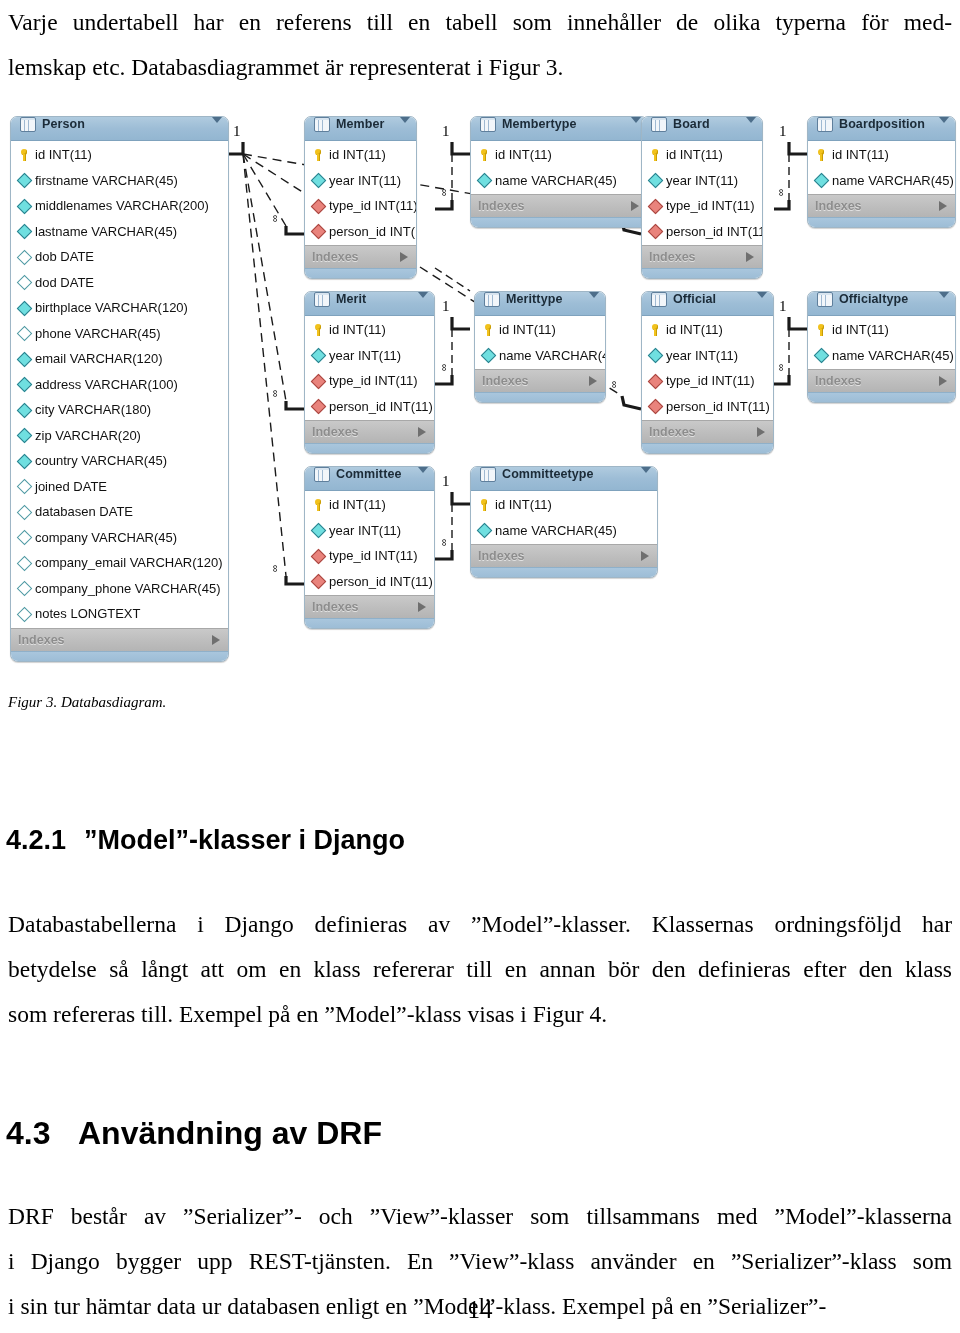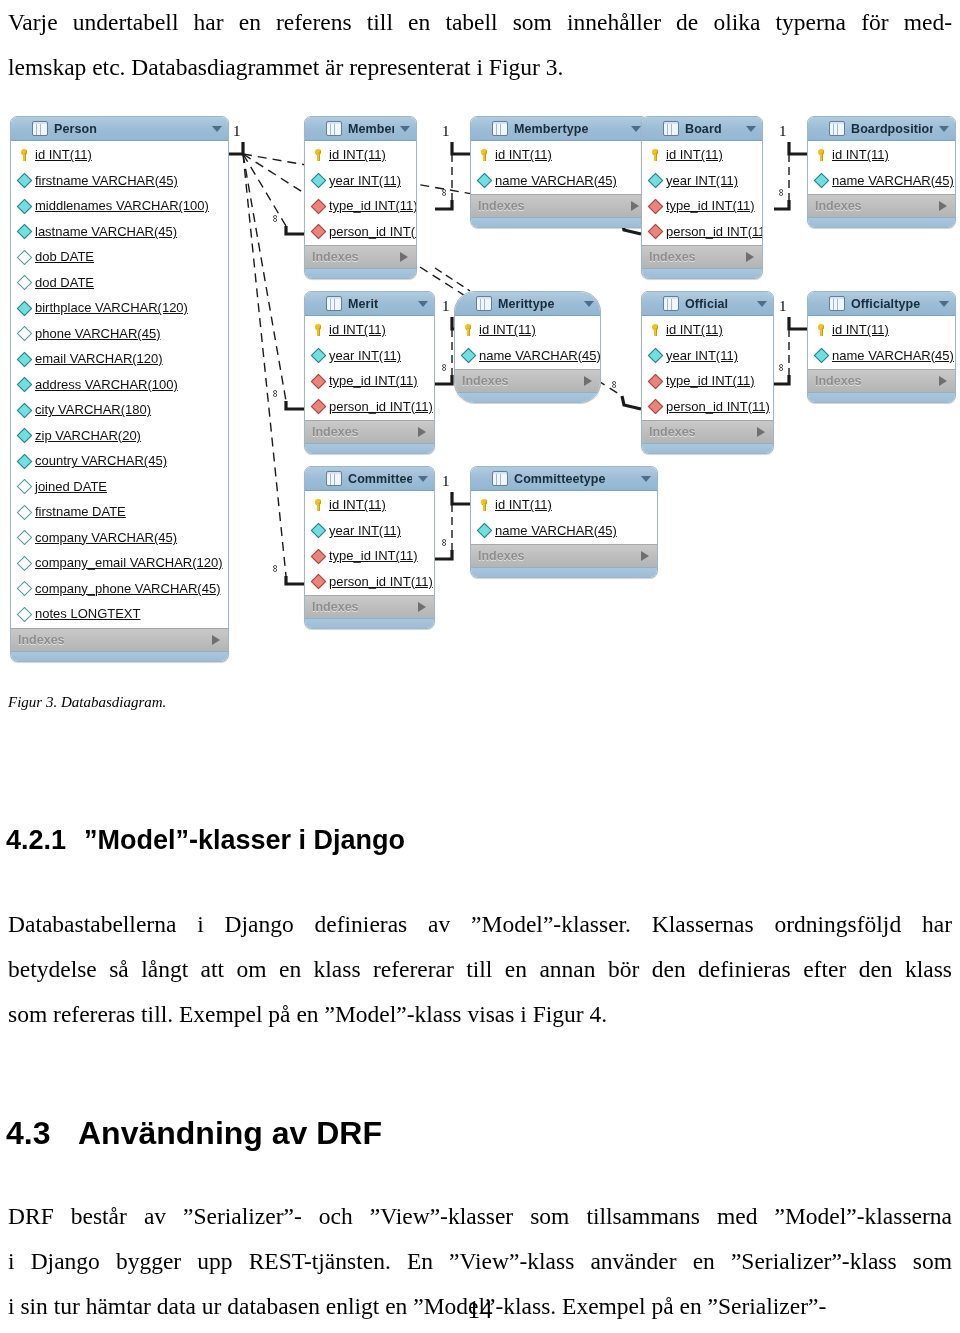--- a/index.html
+++ b/index.html
@@ -89,22 +89,21 @@
     background: #ffffff;
     border: 1px solid #9fb6c6;
     border-radius: 7px 7px 8px 8px;
     box-shadow: 0 1px 1px rgba(0,0,0,0.18);
     overflow: hidden;
     font-family: "Liberation Sans", sans-serif;
   }
   .er-head {
     height: 23px;
     display: flex;
-    align-items: center;
-    padding: 0 6px 0 21px;
+    padding: 0 6px 0 9px;
     background: linear-gradient(to bottom, #b0cbdf 0%, #9dbdd6 50%, #93b6d1 100%);
     border-bottom: 1px solid #7fa2bd;
     gap: 6px;
   }
   .er-head .tbl-ico {
     width: 14px;
     height: 13px;
     flex: 0 0 auto;
     border: 1px solid #5f7f9c;
     border-radius: 2px;
@@ -138,21 +137,21 @@
   .er-col {
     height: 25.5px;
     display: flex;
     align-items: center;
     padding-left: 7px;
     gap: 5px;
     font-size: 13px;
     color: #111;
     white-space: nowrap;
   }
-  .er-col .cname { line-height: 1; text-decoration: underline; }
+  .er-col .cname { line-height: 1; }
   
   .gl {
     flex: 0 0 auto;
     width: 12px; height: 12px;
     position: relative;
   }
   .gl.key::before {
     content: "";
     position: absolute;
     left: 3px; top: 0;
@@ -320,21 +319,21 @@
             <div class="er-col">
               <span class="gl key"></span>
               <span class="cname">id INT(11)</span>
             </div>
             <div class="er-col">
               <span class="gl dia"></span>
               <span class="cname">firstname VARCHAR(45)</span>
             </div>
             <div class="er-col">
               <span class="gl dia"></span>
-              <span class="cname">middlenames VARCHAR(100)</span>
+              <span class="cname">middlenames VARCHAR(200)</span>
             </div>
             <div class="er-col">
               <span class="gl dia"></span>
               <span class="cname">lastname VARCHAR(45)</span>
             </div>
             <div class="er-col">
               <span class="gl dia-hollow"></span>
               <span class="cname">dob DATE</span>
             </div>
             <div class="er-col">
@@ -368,21 +367,21 @@
             <div class="er-col">
               <span class="gl dia"></span>
               <span class="cname">country VARCHAR(45)</span>
             </div>
             <div class="er-col">
               <span class="gl dia-hollow"></span>
               <span class="cname">joined DATE</span>
             </div>
             <div class="er-col">
               <span class="gl dia-hollow"></span>
-              <span class="cname">firstname DATE</span>
+              <span class="cname">databasen DATE</span>
             </div>
             <div class="er-col">
               <span class="gl dia-hollow"></span>
               <span class="cname">company VARCHAR(45)</span>
             </div>
             <div class="er-col">
               <span class="gl dia-hollow"></span>
               <span class="cname">company_email VARCHAR(120)</span>
             </div>
             <div class="er-col">
@@ -527,21 +526,21 @@
               <span class="gl dia-red"></span>
               <span class="cname">person_id INT(11)</span>
             </div>
           </div>
           <div class="er-indexes">
             <span>Indexes</span>
             <span class="tri"></span>
           </div>
           <div class="er-foot"></div>
         </div>
-        <div class="er-table" style="left: 454px; top: 183px; width: 147px; border-radius: 21px;">
+        <div class="er-table" style="left: 474px; top: 183px; width: 132px;">
           <div class="er-head">
             <span class="tbl-ico"></span>
             <span class="tbl-name">Merittype</span>
             <span class="caret"></span>
           </div>
           <div class="er-cols">
             <div class="er-col">
               <span class="gl key"></span>
               <span class="cname">id INT(11)</span>
             </div>

